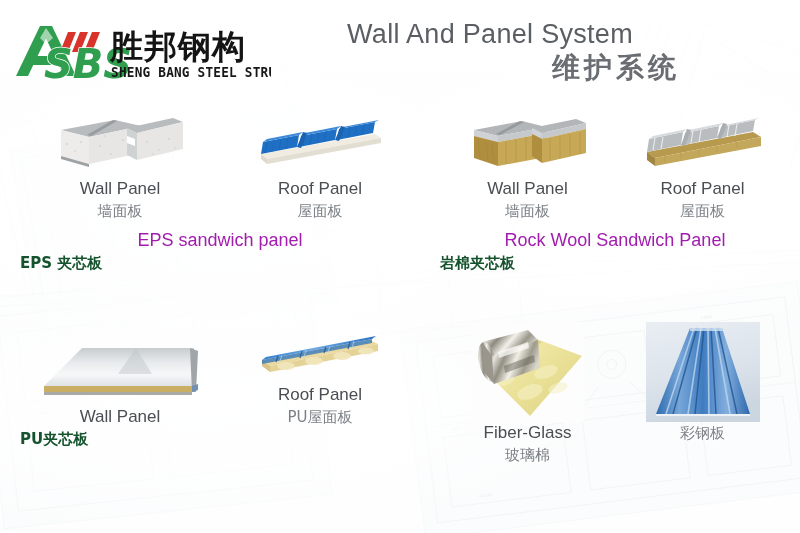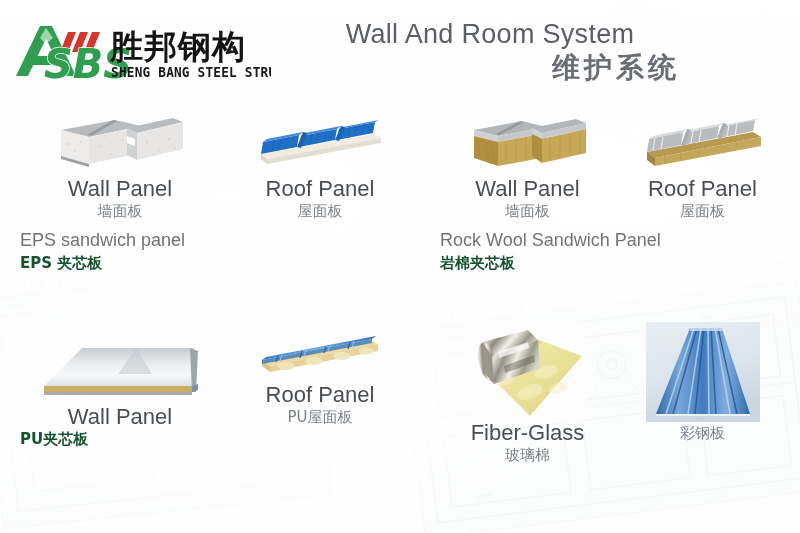--- a/index.html
+++ b/index.html
@@ -53,30 +53,30 @@
   #q-rock  { left:440px; top:104px; width:350px; height:180px; }
   #q-pu    { left:20px;  top:312px; width:400px; height:200px; }
   #q-misc  { left:440px; top:312px; width:350px; height:200px; }
 
   .pair{ display:flex; justify-content:center; align-items:flex-end; }
   .item{ text-align:center; }
 
   .img-wrap{ display:flex; align-items:flex-end; justify-content:center; }
 
   .lbl-en{
-    font-size:22px; color:#4a4e52; line-height:22px; white-space:nowrap;
+    font-size:17px; color:#4a4e52; line-height:22px; white-space:nowrap;
     text-shadow:0 1px 0 rgba(255,255,255,.9);
   }
   .lbl-cn{
     font-size:15px; color:#7c8186; line-height:22px; white-space:nowrap;
     font-family:"DejaVu Sans", sans-serif; font-weight:normal;
     text-shadow:0 1px 0 rgba(255,255,255,.9);
   }
   .group-en{
-    font-size:18px; color:#737373; line-height:24px; margin-top:6px;
+    font-size:18px; color:#a21caf; text-align:center; line-height:24px; margin-top:6px;
     text-shadow:0 1px 0 rgba(255,255,255,.9);
   }
   .group-cn{
     font-size:15px; color:#14532d; line-height:22px;
     font-family:"DejaVu Sans", sans-serif; font-weight:bold;
     text-shadow:0 1px 0 rgba(255,255,255,.9);
   }
 
   svg.prod{ display:block; }
 </style>
@@ -196,21 +196,21 @@
         <text x="104" y="40" font-family="DejaVu Sans, sans-serif" font-size="33" font-weight="bold" fill="#141414" letter-spacing="1">胜邦钢构</text>
       </g>
 
       <g>
         <text x="105" y="60" font-family="DejaVu Sans Mono, monospace" font-size="12.5" font-weight="bold" fill="#171717" letter-spacing=".2" transform="scale(1.02,1.18) translate(-2,-10)">SHENG BANG STEEL STRUCTURE</text>
       </g>
     </svg>
   </div>
 
   <div id="title-block">
-    <div id="title-en">Wall And Room System</div>
+    <div id="title-en">Wall And Panel System</div>
     <div id="title-cn">维护系统</div>
   </div>
 </div>
 
 <div id="q-eps" class="quadrant">
   <div class="pair">
 
     <div class="item" style="width:200px">
       <div class="img-wrap" style="height:74px">
         <svg class="prod" width="130" height="72" viewBox="0 0 130 72">

